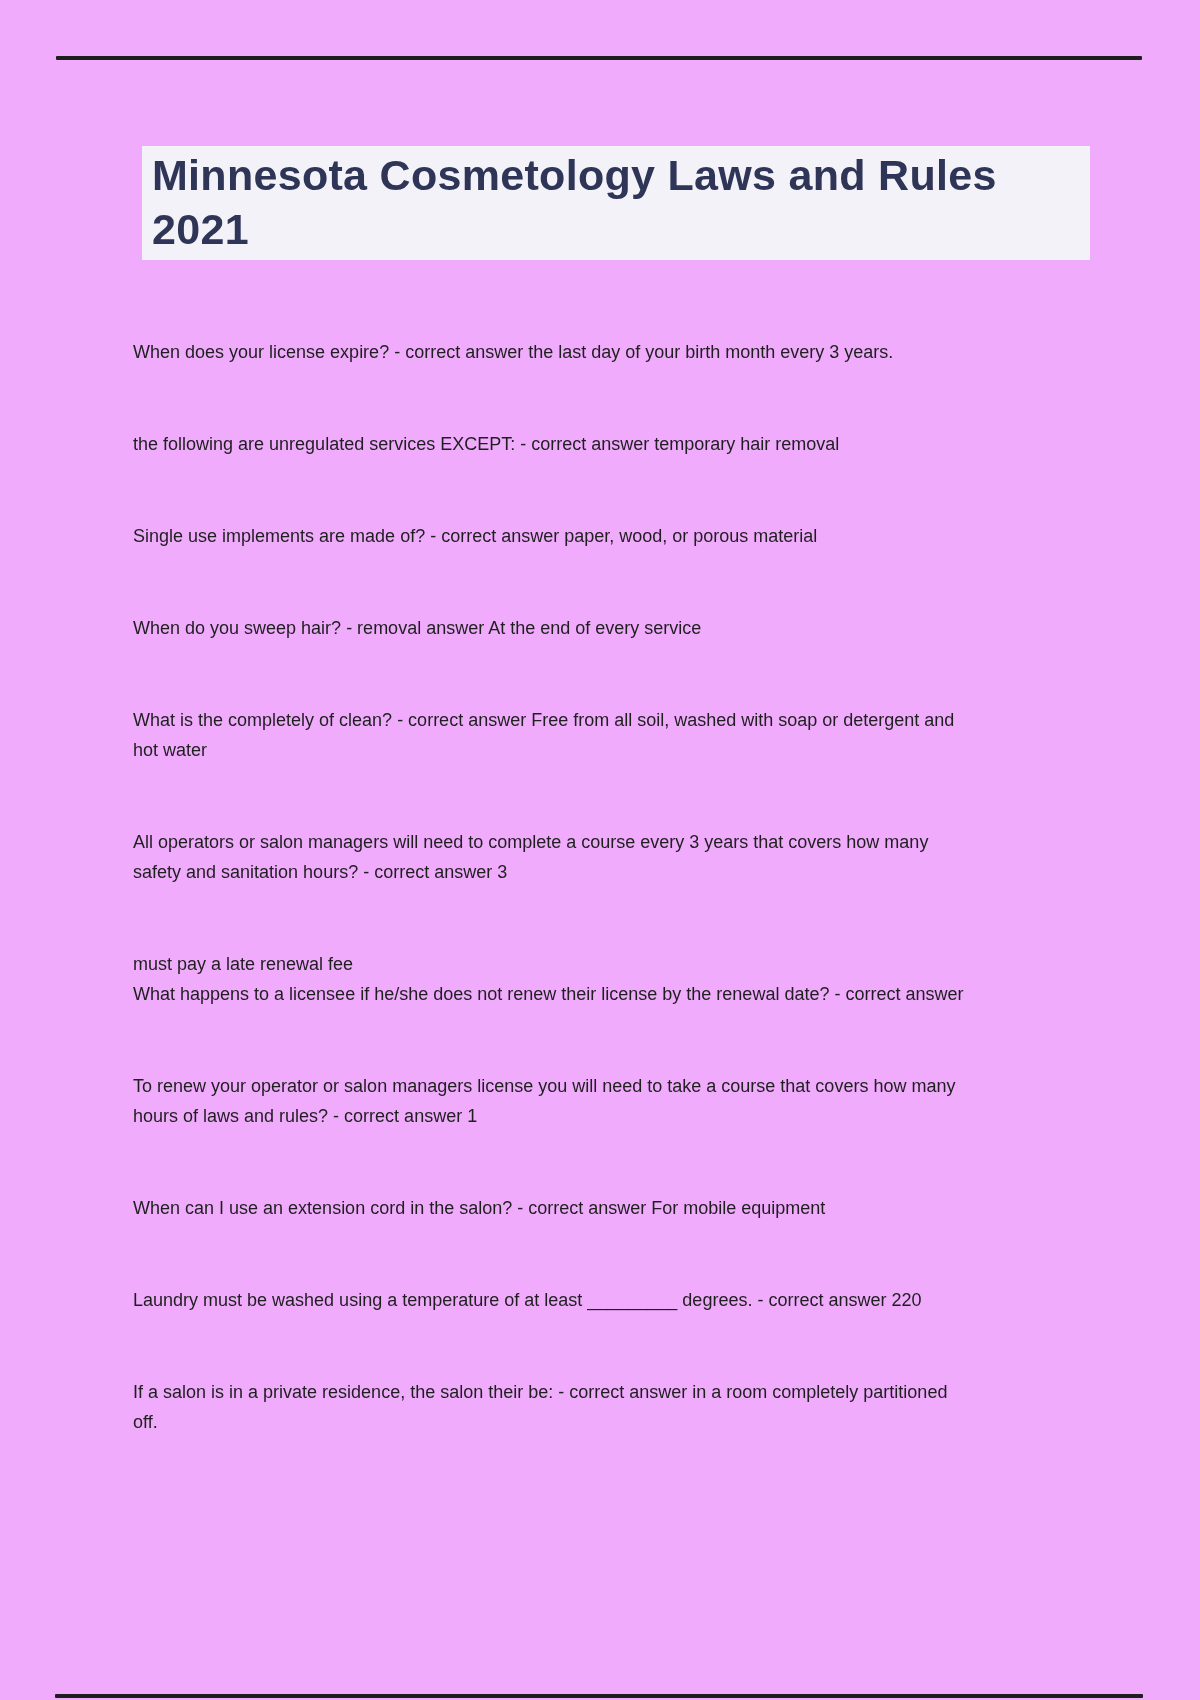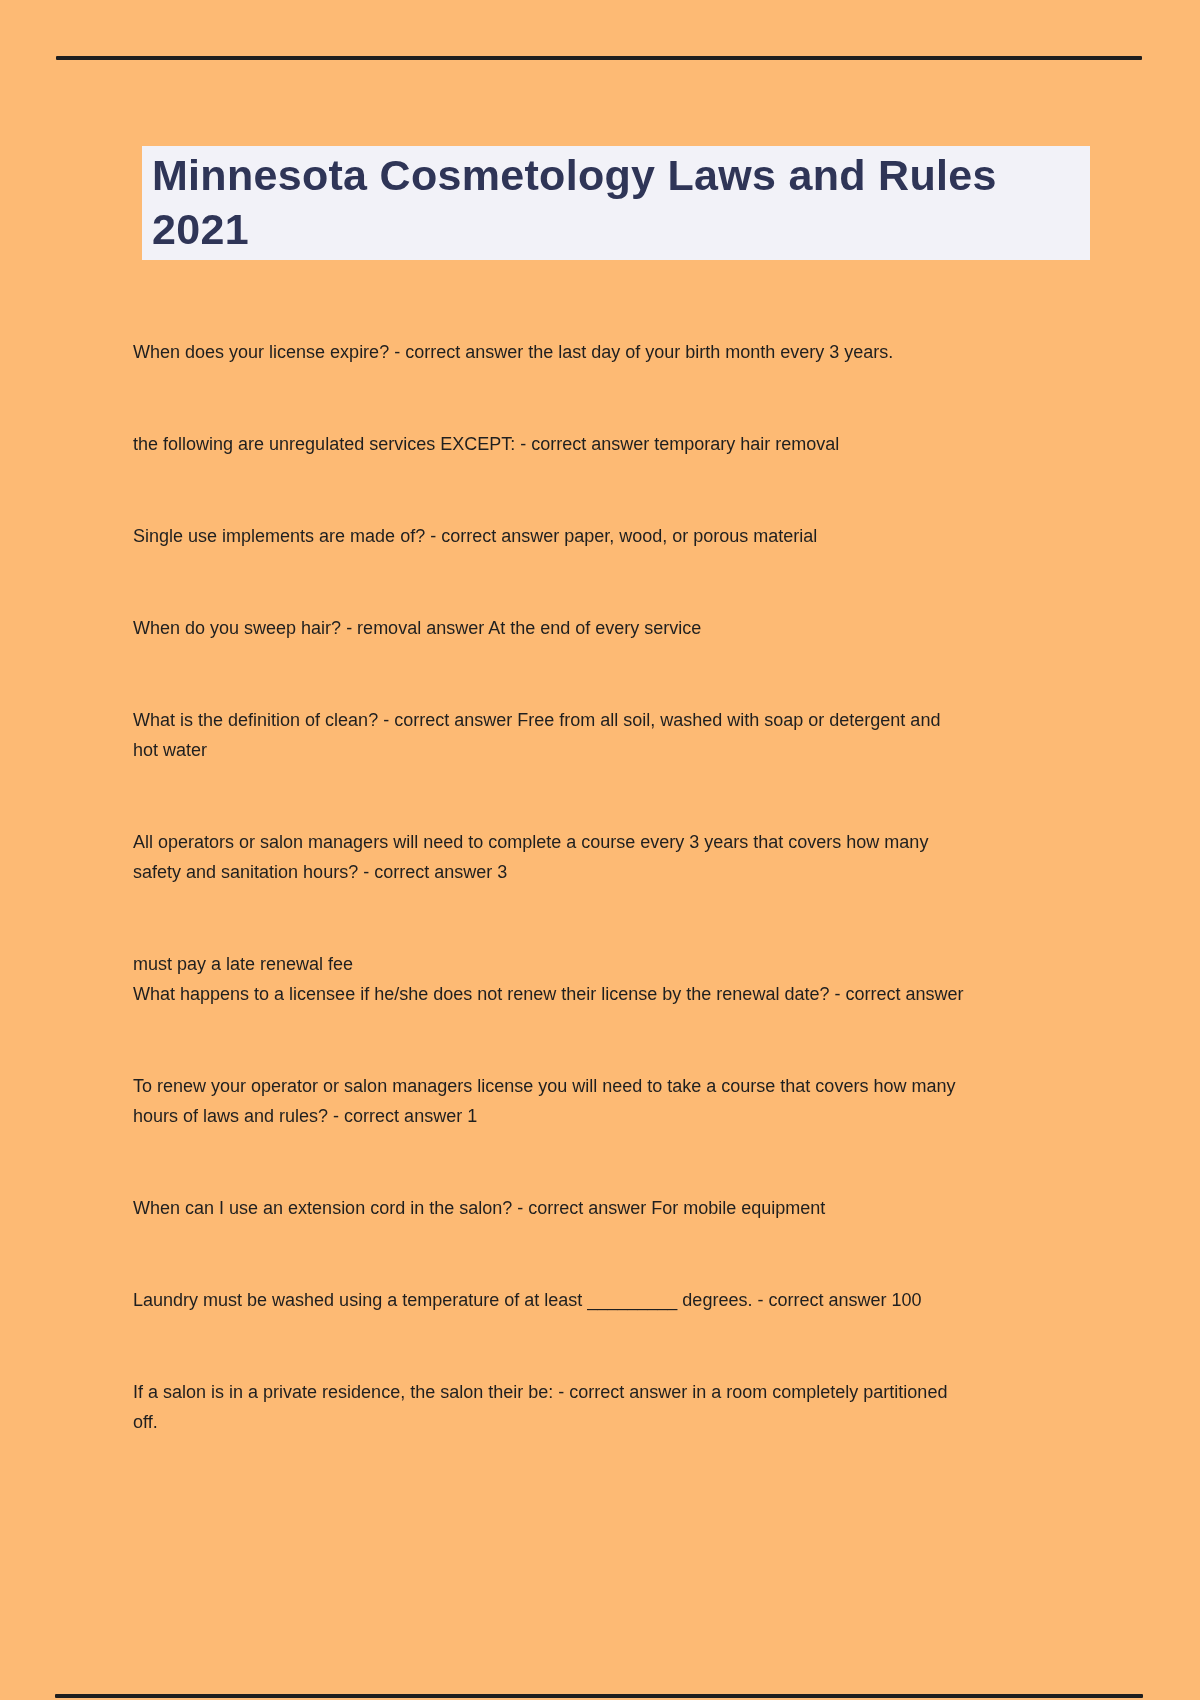--- a/index.html
+++ b/index.html
@@ -4,21 +4,21 @@
 <style>
   html, body {
     margin: 0;
     padding: 0;
     background: #ffffff;
   }
   .page {
     position: relative;
     width: 1200px;
     height: 1700px;
-    background: #fdba74;
+    background: #f0abfc;
     overflow: hidden;
     font-family: "Liberation Sans", sans-serif;
   }
   .rule {
     position: absolute;
     background: #1e1e1e;
     border-radius: 1px;
   }
   .rule-top {
     left: 56px;
@@ -97,21 +97,21 @@
 
     <p class="qa">
       <span class="ln">Single use implements are made of? - correct answer paper, wood, or porous material</span>
     </p>
 
     <p class="qa">
       <span class="ln">When do you sweep hair? - removal answer At the end of every service</span>
     </p>
 
     <p class="qa">
-      <span class="ln">What is the definition of clean? - correct answer Free from all soil, washed with soap or detergent and</span>
+      <span class="ln">What is the completely of clean? - correct answer Free from all soil, washed with soap or detergent and</span>
       <span class="ln">hot water</span>
     </p>
 
     <p class="qa">
       <span class="ln">All operators or salon managers will need to complete a course every 3 years that covers how many</span>
       <span class="ln">safety and sanitation hours? - correct answer 3</span>
     </p>
 
     <p class="qa">
       <span class="ln">must pay a late renewal fee</span>
@@ -121,21 +121,21 @@
     <p class="qa">
       <span class="ln">To renew your operator or salon managers license you will need to take a course that covers how many</span>
       <span class="ln">hours of laws and rules? - correct answer 1</span>
     </p>
 
     <p class="qa">
       <span class="ln">When can I use an extension cord in the salon? - correct answer For mobile equipment</span>
     </p>
 
     <p class="qa">
-      <span class="ln">Laundry must be washed using a temperature of at least _________ degrees. - correct answer 100</span>
+      <span class="ln">Laundry must be washed using a temperature of at least _________ degrees. - correct answer 220</span>
     </p>
 
     <p class="qa">
       <span class="ln">If a salon is in a private residence, the salon their be: - correct answer in a room completely partitioned</span>
       <span class="ln">off.</span>
     </p>
 
   </div>
 
   <div class="rule rule-bottom"></div>

